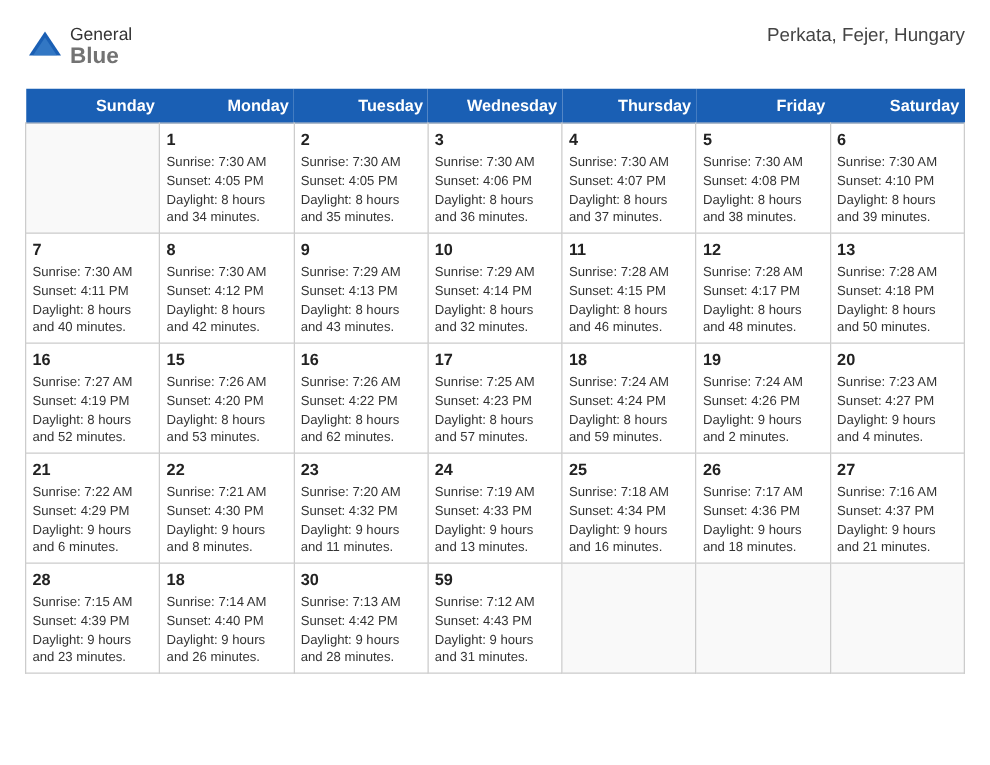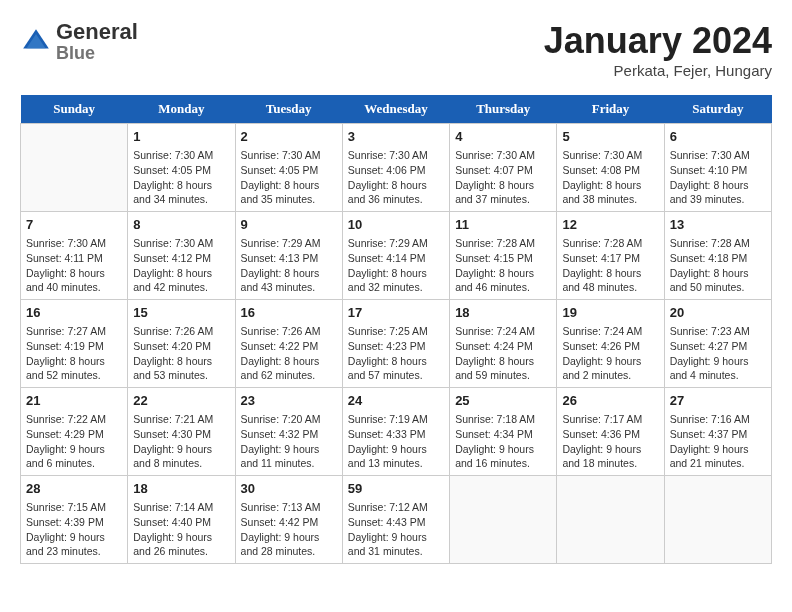--- a/index.html
+++ b/index.html
@@ -20,22 +20,22 @@
       display: flex;
       align-items: center;
       gap: 4px;
     }
     .logo-text {
       display: flex;
       flex-direction: column;
       line-height: 1.1;
     }
     .logo-general {
-      font-size: 22px;
-      font-weight: bold;
+      font-size: 14px;
+      font-weight: normal;
       color: #333;
     }
     .logo-blue {
       font-size: 18px;
       font-weight: bold;
       color: #737373;
     }
     .logo-icon {
       width: 32px;
       height: 32px;
@@ -56,22 +56,21 @@
       width: 100%;
       border-collapse: collapse;
       table-layout: fixed;
     }
     .day-header {
       background-color: #1a5fb4;
       color: #fff;
       font-weight: bold;
       font-size: 13px;
       padding: 6px 4px;
-      text-align: center;
-      font-family: Liberation Serif, serif;
+      text-align: right;
     }
     td {
       border: 1px solid #ccc;
       vertical-align: top;
       padding: 4px 5px;
       font-size: 11px;
       color: #333;
       line-height: 1.4;
       min-height: 80px;
     }
@@ -102,21 +101,20 @@
     <svg class="logo-icon" viewBox="0 0 40 40">
       <polygon points="20,4 36,28 4,28" fill="#1a5fb4"></polygon>
       <polygon points="20,10 32,28 8,28" fill="#4a8fd4" opacity="0.5"></polygon>
     </svg>
     <div class="logo-text">
       <span class="logo-general">General</span>
       <span class="logo-blue">Blue</span>
     </div>
   </div>
   <div class="title-block">
-    <div class="month-title">January 2024</div>
     <div class="location">Perkata, Fejer, Hungary</div>
   </div>
 </div>
 
 <table>
   <thead>
     <tr>
     <th class="day-header">Sunday</th>
         <th class="day-header">Monday</th>
         <th class="day-header">Tuesday</th>

